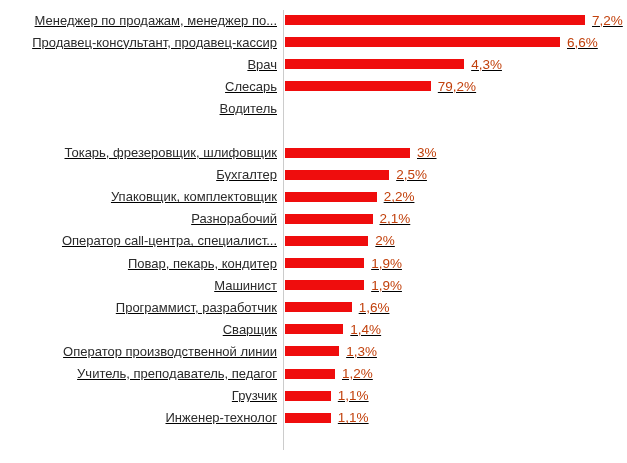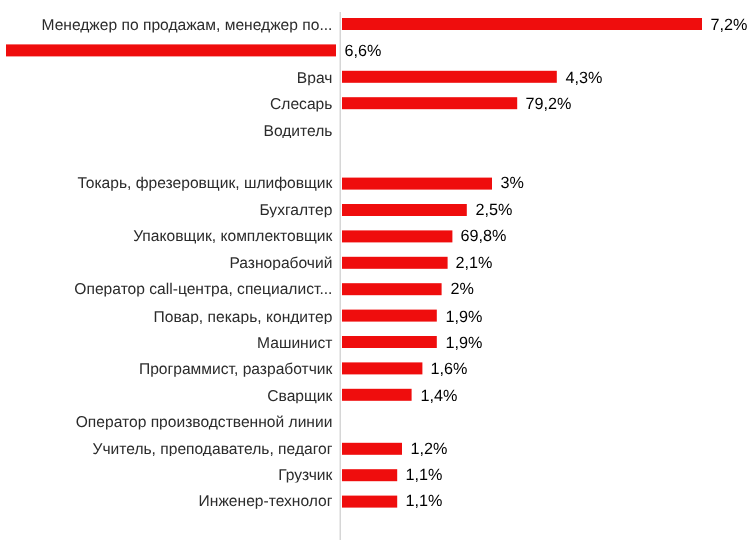--- a/index.html
+++ b/index.html
@@ -25,20 +25,21 @@
   .rows {
     position: absolute;
     left: 0;
     top: 9px;
     width: 627px;
   }
   .row {
     display: flex;
     align-items: center;
     height: 22.1px;
+    text-decoration: underline;
   }
   .cat-label {
     width: 280px;
     flex: 0 0 280px;
     text-align: right;
     padding-right: 3px;
     box-sizing: border-box;
     font-size: 13px;
     line-height: 1;
     color: #2b2b2b;
@@ -53,38 +54,39 @@
     padding-left: 5px;
   }
   .bar {
     height: 10px;
     flex: 0 0 auto;
   }
   .val-label {
     margin-left: 7px;
     font-size: 13.5px;
     font-weight: 500;
-    color: #000000;
+    color: #c2410c;
     white-space: nowrap;
   }
 </style>
 </head>
 <body>
 
 <div class="chart">
   <div class="axis-line" style="background: rgb(204, 204, 204);"></div>
   <div class="rows" id="rows">
       <div class="row">
         <div class="cat-label">Менеджер по продажам, менеджер по...</div>
         <div class="bar-area">
           <div class="bar" style="width: 300px; background: rgb(239, 13, 13);"></div>
           <span class="val-label">7,2%</span>
         </div>
       </div>
       <div class="row">
+        <div class="cat-label">Продавец-консультант, продавец-кассир</div>
         <div class="bar-area">
           <div class="bar" style="width: 275px; background: rgb(239, 13, 13);"></div>
           <span class="val-label">6,6%</span>
         </div>
       </div>
       <div class="row">
         <div class="cat-label">Врач</div>
         <div class="bar-area">
           <div class="bar" style="width: 179.167px; background: rgb(239, 13, 13);"></div>
           <span class="val-label">4,3%</span>
@@ -113,21 +115,21 @@
         <div class="cat-label">Бухгалтер</div>
         <div class="bar-area">
           <div class="bar" style="width: 104.167px; background: rgb(239, 13, 13);"></div>
           <span class="val-label">2,5%</span>
         </div>
       </div>
       <div class="row">
         <div class="cat-label">Упаковщик, комплектовщик</div>
         <div class="bar-area">
           <div class="bar" style="width: 91.6667px; background: rgb(239, 13, 13);"></div>
-          <span class="val-label">69,8%</span>
+          <span class="val-label">2,2%</span>
         </div>
       </div>
       <div class="row">
         <div class="cat-label">Разнорабочий</div>
         <div class="bar-area">
           <div class="bar" style="width: 87.5px; background: rgb(239, 13, 13);"></div>
           <span class="val-label">2,1%</span>
         </div>
       </div>
       <div class="row">
@@ -160,20 +162,24 @@
       </div>
       <div class="row">
         <div class="cat-label">Сварщик</div>
         <div class="bar-area">
           <div class="bar" style="width: 58.3333px; background: rgb(239, 13, 13);"></div>
           <span class="val-label">1,4%</span>
         </div>
       </div>
       <div class="row">
         <div class="cat-label">Оператор производственной линии</div>
+        <div class="bar-area">
+          <div class="bar" style="width: 54.1667px; background: rgb(239, 13, 13);"></div>
+          <span class="val-label">1,3%</span>
+        </div>
       </div>
       <div class="row">
         <div class="cat-label">Учитель, преподаватель, педагог</div>
         <div class="bar-area">
           <div class="bar" style="width: 50px; background: rgb(239, 13, 13);"></div>
           <span class="val-label">1,2%</span>
         </div>
       </div>
       <div class="row">
         <div class="cat-label">Грузчик</div>

